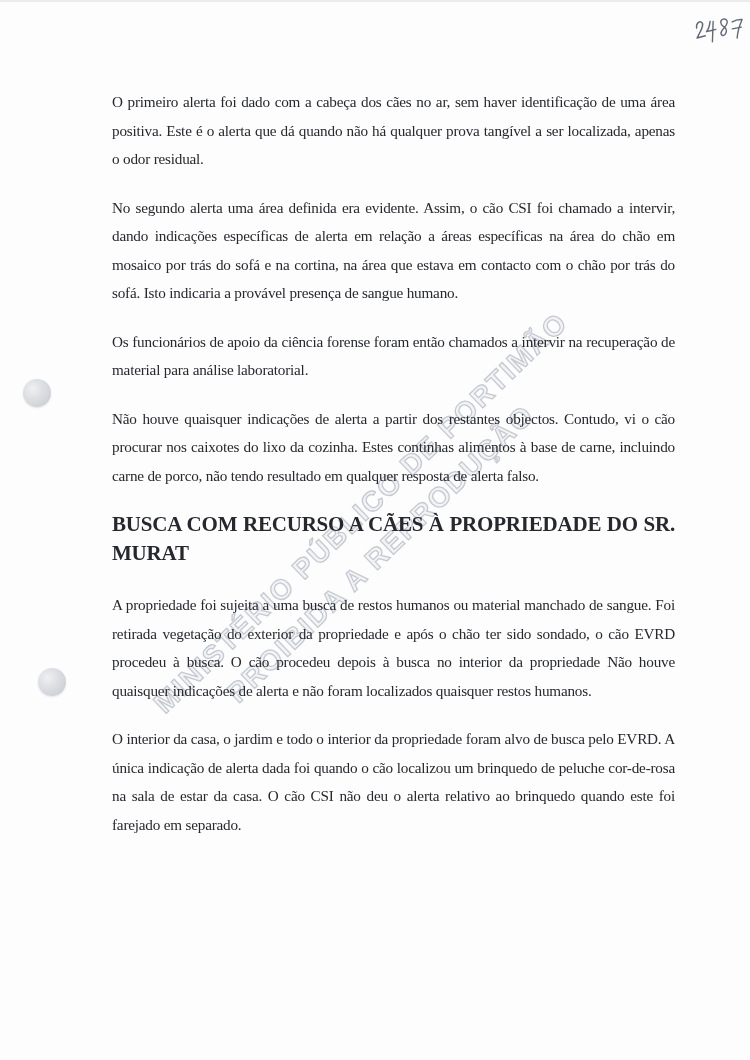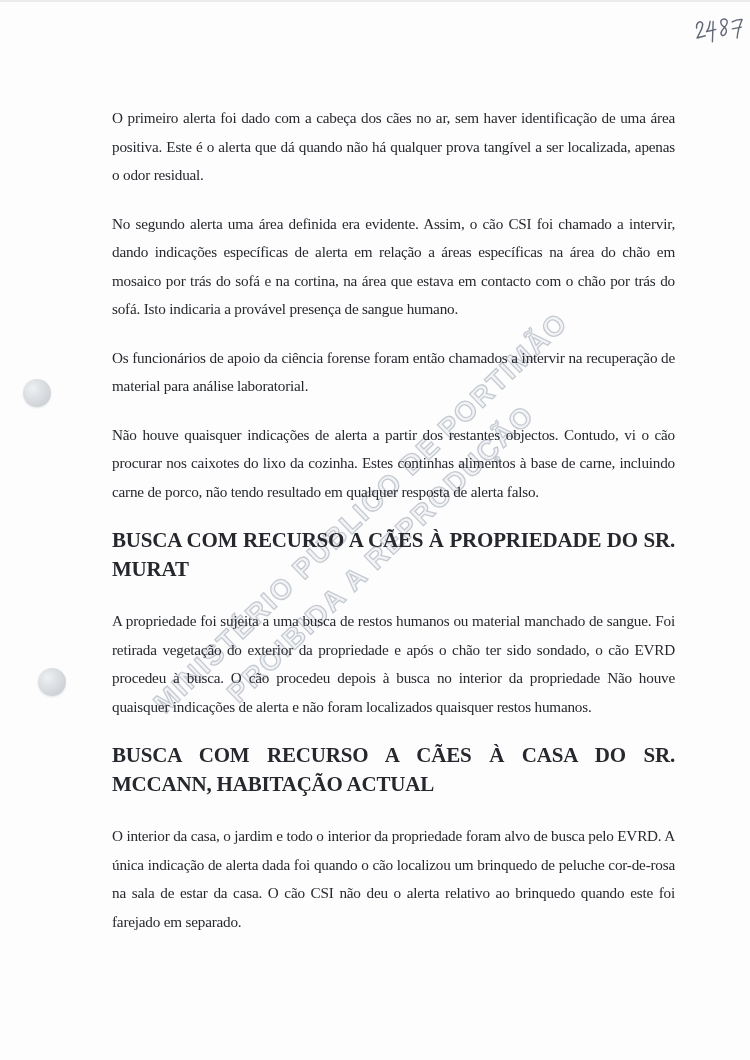--- a/index.html
+++ b/index.html
@@ -19,21 +19,21 @@
   .scan-edge-top {
     position: absolute;
     top: 0; left: 0; right: 0;
     height: 2px;
     background: #ececec;
   }
   
   .content {
     position: absolute;
     left: 112px;
-    top: 104px;
+    top: 88px;
     width: 563px;
     font-size: 15.2px;
     line-height: 28.5px;
     letter-spacing: -0.2px;
     text-align: justify;
     z-index: 2;
   }
   .para {
     margin: 0 0 20px 0;
   }
@@ -137,17 +137,16 @@
     </svg>
   </div>
 
   <div class="content">
     <p class="para"><span>O primeiro alerta foi dado com a cabeça dos cães no ar, sem haver identificação de uma área positiva. Este é o alerta que dá quando não há qualquer prova tangível a ser localizada, apenas o odor residual.</span></p>
     <p class="para"><span>No segundo alerta uma área definida era evidente. Assim, o cão </span><span class="italic">CSI</span><span> foi chamado a intervir, dando indicações específicas de alerta em relação a áreas específicas na área do chão em mosaico por trás do sofá e na cortina, na área que estava em contacto com o chão por trás do sofá. Isto indicaria a provável presença de sangue humano.</span></p>
     <p class="para"><span>Os funcionários de apoio da ciência forense foram então chamados a intervir na recuperação de material para análise laboratorial.</span></p>
     <p class="para"><span>Não houve quaisquer indicações de alerta a partir dos restantes objectos. Contudo, vi o cão procurar nos caixotes do lixo da cozinha. Estes continhas alimentos à base de carne, incluindo carne de porco, não tendo resultado em qualquer resposta de alerta falso.</span></p>
     <h2 class="heading">BUSCA COM RECURSO A CÃES À PROPRIEDADE DO SR. MURAT</h2>
     <p class="para"><span>A propriedade foi sujeita a uma busca de restos humanos ou material manchado de sangue. Foi retirada vegetação do exterior da propriedade e após o chão ter sido sondado, o cão </span><span class="italic">EVRD</span><span> procedeu à busca. O cão procedeu depois à busca no interior da propriedade Não houve quaisquer indicações de alerta e não foram localizados quaisquer restos humanos.</span></p>
-    <h2 class="heading">BUSCA COM RECURSO A CÃES À CASA DO SR. MCCANN, HABITAÇÃO ACTUAL</h2>
     <p class="para"><span>O interior da casa, o jardim e todo o interior da propriedade foram alvo de busca pelo </span><span class="italic">EVRD</span><span>. A única indicação de alerta dada foi quando o cão localizou um brinquedo de peluche cor-de-rosa na sala de estar da casa. O cão </span><span class="italic">CSI</span><span> não deu o alerta relativo ao brinquedo quando este foi farejado em separado.</span></p>
   </div>
 
 </div>
 
 </body></html>

